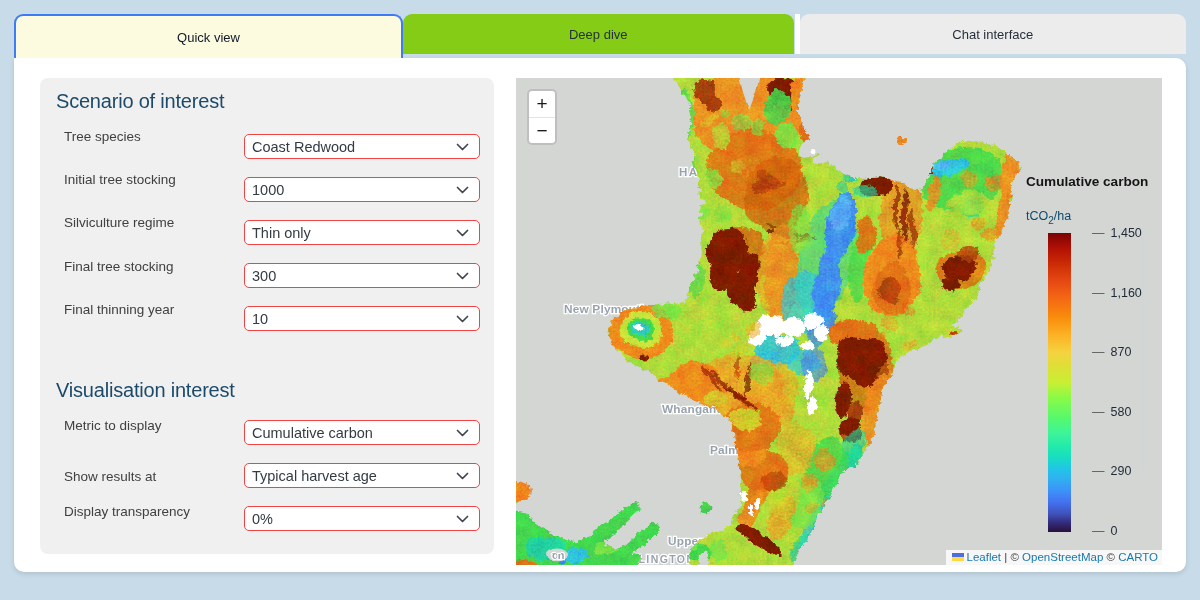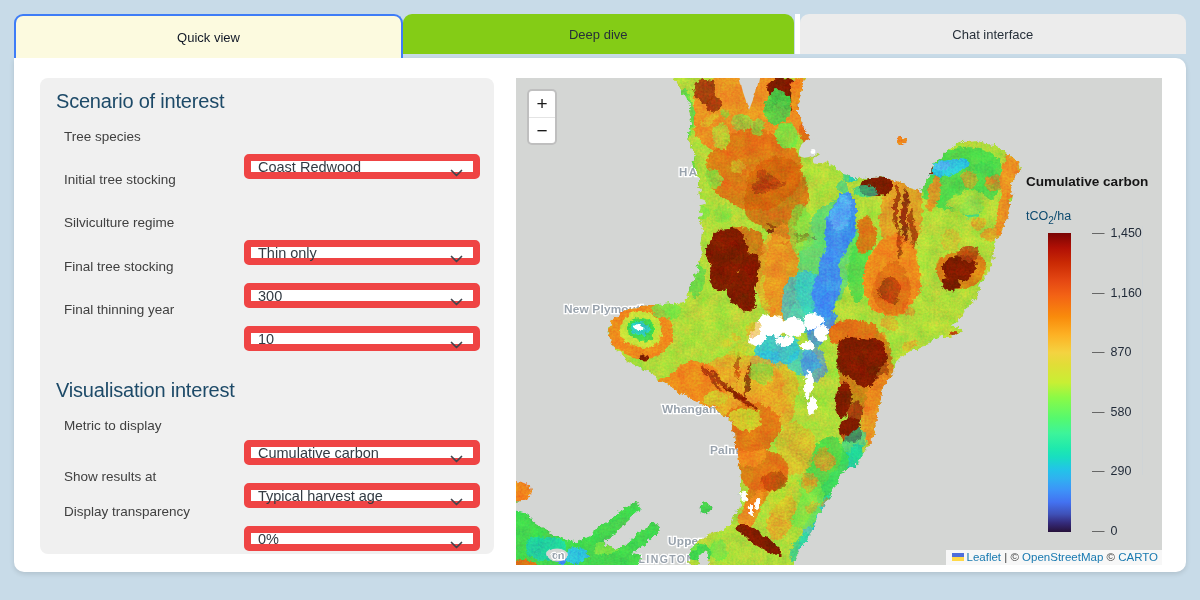--- a/index.html
+++ b/index.html
@@ -5,21 +5,21 @@
   html,body{margin:0;padding:0;}
   body{width:1200px;height:600px;background:#c8dbe8;font-family:"Liberation Sans",sans-serif;position:relative;overflow:hidden;}
   .tab{position:absolute;top:14px;height:40px;border-radius:9px 9px 0 0;display:flex;align-items:center;justify-content:center;font-size:13px;color:#27303a;}
   #tab1{left:14px;width:389px;height:44px;background:#fcfadf;border:2px solid #3e7cf7;border-bottom:none;box-sizing:border-box;z-index:3;color:#111827;}
   #tab2{left:403px;width:390.5px;background:#84cc16;}
   #tab3{left:799.5px;width:386.5px;background:#ececec;}
   #panel{position:absolute;left:14px;top:58px;width:1172px;height:514px;background:#ffffff;border-radius:0 10px 10px 10px;box-shadow:0 2px 5px rgba(0,0,0,0.12);}
   #card{position:absolute;left:26px;top:20px;width:454px;height:476px;background:#f0f0f0;border-radius:8px;}
   .h1{position:absolute;left:16px;font-size:20px;color:#1d4a68;font-weight:500;letter-spacing:-0.2px;}
   .lbl{position:absolute;left:24px;font-size:13.5px;color:#404040;}
-  .dd{position:absolute;left:204px;width:236px;height:25px;background:#fff;border:7px solid #ef4444;border-radius:5px;box-sizing:border-box;font-size:14.5px;color:#333b43;display:flex;align-items:center;padding-left:7px;margin-top:20px;}
+  .dd{position:absolute;left:204px;width:236px;height:25px;background:#fff;border:1px solid #ef4444;border-radius:5px;box-sizing:border-box;font-size:14.5px;color:#333b43;display:flex;align-items:center;padding-left:7px;}
   .dd svg{position:absolute;right:10px;top:7px;}
   #map{position:absolute;left:502px;top:20px;width:646px;height:487px;background:#d4d6d4;overflow:hidden;}
   #zoomctl{position:absolute;left:11px;top:11px;width:26px;height:52px;background:#fff;border:2px solid rgba(0,0,0,0.25);border-radius:5px;z-index:20;}
   #zoomctl .zi{height:26px;display:flex;align-items:center;justify-content:center;font-size:19px;color:#1a1a1a;}
   #zoomctl .zi.b{border-top:1px solid #e4e4e4;height:25px;}
   #legend{position:absolute;left:510px;top:98px;z-index:19;}
   #legT{font-size:13.6px;font-weight:bold;color:#151515;white-space:nowrap;margin-top:-2px;}
   #legU{font-size:12.5px;color:#0c4a6e;margin-top:20px;}
   #cbar{position:absolute;left:22px;top:57px;width:23px;height:299px;background:linear-gradient(to bottom,#7a0403 0%,#b11005 5%,#ca2a04 10%,#e54813 16%,#f36315 21%,#f98b0b 28%,#fdb124 34%,#f4d341 40%,#e1dd37 44%,#c8ef34 50%,#8bfa46 55%,#55f96e 62%,#3df49a 67%,#1fe9ad 72%,#18dec1 75%,#22c4e8 79%,#2fb2f0 82%,#3d93f8 86%,#4372f1 90%,#3f51b8 94%,#342a7a 97%,#27123b 100%);}
   .tick{position:absolute;left:66px;font-size:12.5px;color:#1f2937;white-space:nowrap;}
@@ -36,20 +36,23 @@
   <div style="position:absolute;left:794.5px;top:14px;width:5px;height:40px;background:#fff;"></div>
   <div class="tab" id="tab1">Quick view</div>
   <div id="panel">
     <div id="card">
       <div class="h1" style="top:12px;">Scenario of interest</div>
       <div class="lbl" style="top:51px;">Tree species</div>
       <div class="dd" style="top:56px;">Coast Redwood<svg width="13" height="10" viewBox="0 0 13 10">
           <path d="M1.5 2.5 L6.5 7.5 L11.5 2.5" fill="none" stroke="#40454d" stroke-width="1.7" stroke-linecap="round" stroke-linejoin="round"></path>
         </svg></div>
       <div class="lbl" style="top:94px;">Initial tree stocking</div>
+      <div class="dd" style="top:99px;">1000<svg width="13" height="10" viewBox="0 0 13 10">
+          <path d="M1.5 2.5 L6.5 7.5 L11.5 2.5" fill="none" stroke="#40454d" stroke-width="1.7" stroke-linecap="round" stroke-linejoin="round"></path>
+        </svg></div>
       <div class="lbl" style="top:137px;">Silviculture regime</div>
       <div class="dd" style="top:142px;">Thin only<svg width="13" height="10" viewBox="0 0 13 10">
           <path d="M1.5 2.5 L6.5 7.5 L11.5 2.5" fill="none" stroke="#40454d" stroke-width="1.7" stroke-linecap="round" stroke-linejoin="round"></path>
         </svg></div>
       <div class="lbl" style="top:181px;">Final tree stocking</div>
       <div class="dd" style="top:185px;">300<svg width="13" height="10" viewBox="0 0 13 10">
           <path d="M1.5 2.5 L6.5 7.5 L11.5 2.5" fill="none" stroke="#40454d" stroke-width="1.7" stroke-linecap="round" stroke-linejoin="round"></path>
         </svg></div>
       <div class="lbl" style="top:224px;">Final thinning year</div>
       <div class="dd" style="top:228px;">10<svg width="13" height="10" viewBox="0 0 13 10">

